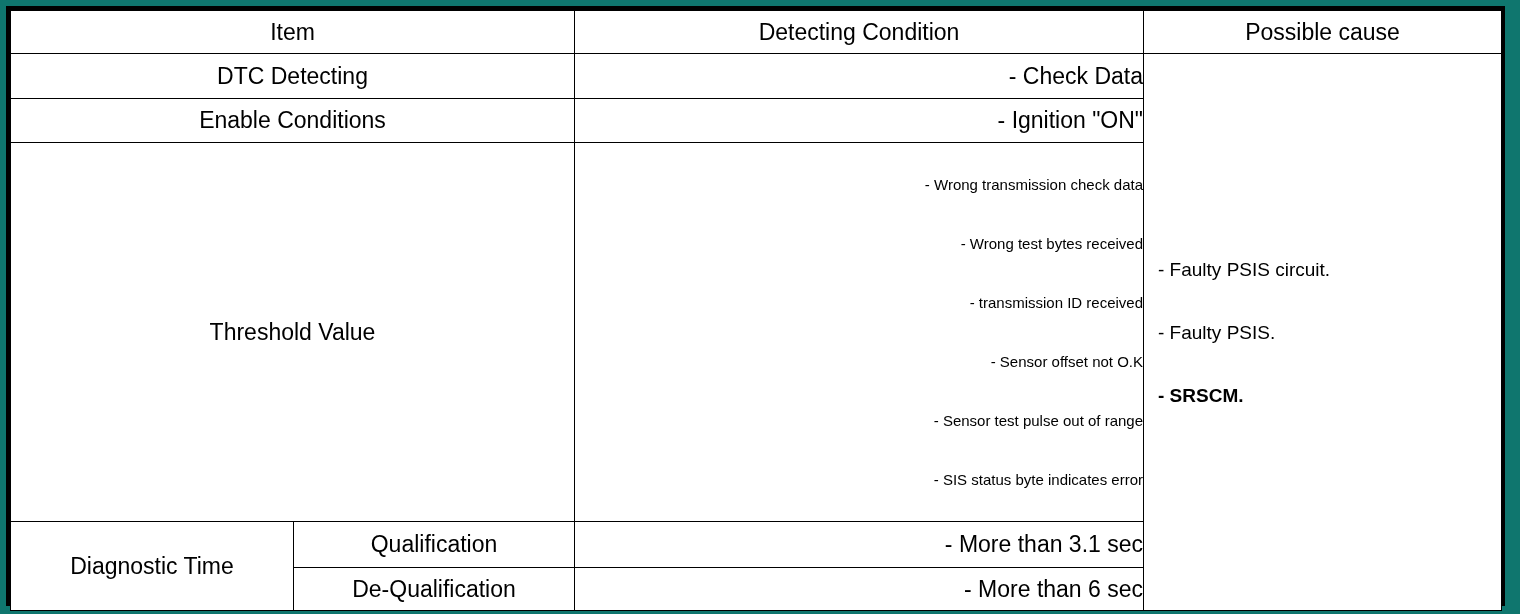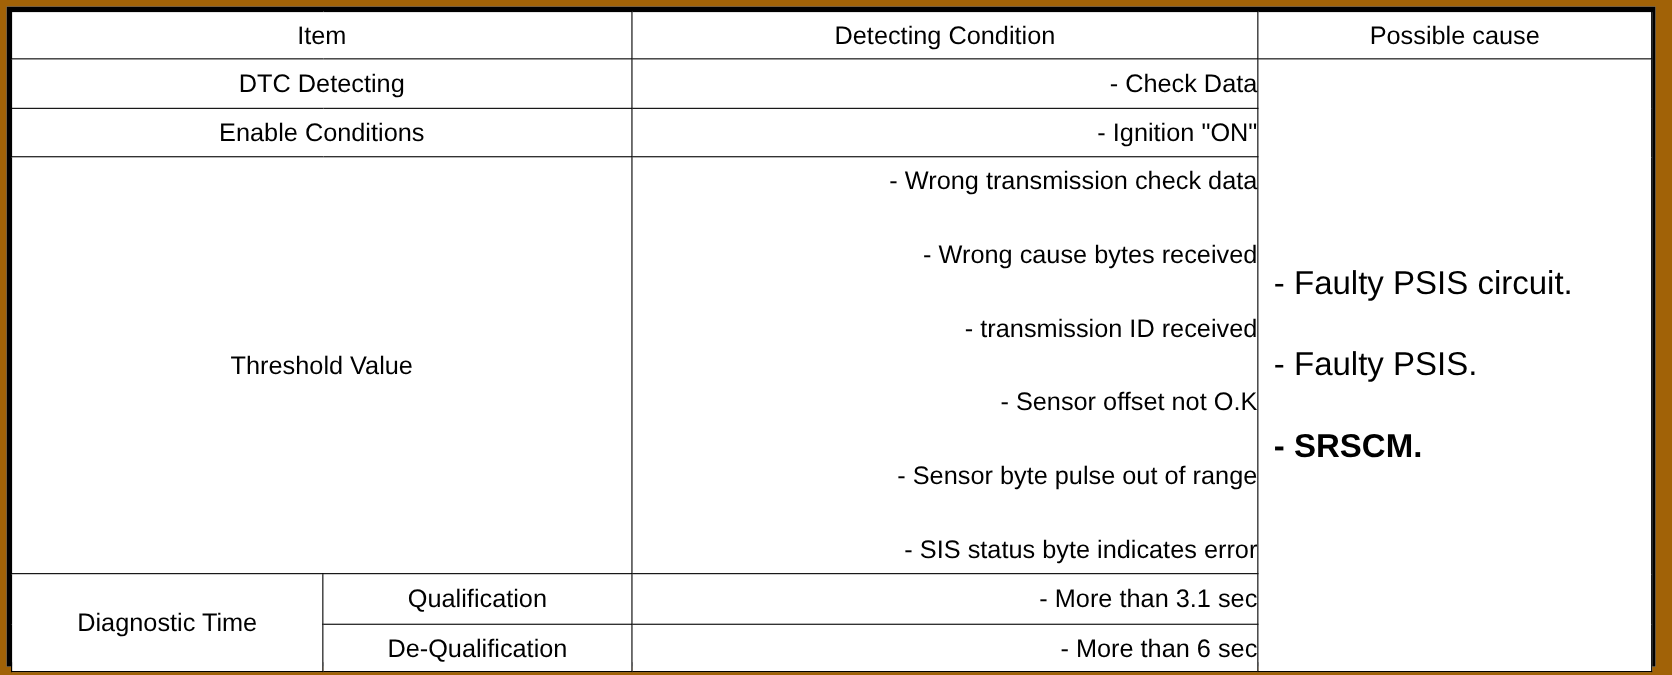--- a/index.html
+++ b/index.html
@@ -12,21 +12,21 @@
     height: 614px;
     font-family: "Liberation Sans", sans-serif;
     color: #000000;
     overflow: hidden;
   }
 
   .sheet {
     position: relative;
     width: 1520px;
     height: 614px;
-    background: #a16207;
+    background: #0f766e;
   }
 
   
   .dtc-table {
     position: absolute;
     left: 6px;
     top: 6px;
     width: 1499px;
     height: 600px;
     box-sizing: border-box;
@@ -105,35 +105,35 @@
   .row-qual     { height: 46px; }
   .row-dequal   { height: 43px; }
 
   
   ul.lines {
     list-style: none;
     margin: 0;
     padding: 0 0 0 13px;
   }
   ul.lines li {
-    font-size: 23px;
+    font-size: 15px;
     line-height: 1.0;
     padding: 0;
     margin: 0 0 44px 0;
     white-space: nowrap;
   }
   ul.lines li:last-child { margin-bottom: 0; }
 
   ul.causes {
     list-style: none;
     margin: 0;
     padding: 0 0 0 14px;
   }
   ul.causes li {
-    font-size: 30px;
+    font-size: 19px;
     line-height: 1.0;
     margin: 0 0 44px 0;
     white-space: nowrap;
   }
   ul.causes li:last-child { margin-bottom: 0; font-weight: bold; }
 </style>
 </head>
 <body>
 
 <div class="sheet">
@@ -167,24 +167,24 @@
         <tr class="row-enable">
           <td colspan="2" class="item-cell">Enable Conditions</td>
           <td class="cond-cell">-  Ignition "ON"</td>
         </tr>
 
         <tr class="row-thresh">
           <td colspan="2" class="item-cell">Threshold Value</td>
           <td class="cond-cell">
             <ul class="lines">
               <li>-  Wrong transmission check data</li>
-              <li>-  Wrong cause bytes received</li>
+              <li>-  Wrong test bytes received</li>
               <li>-  transmission ID received</li>
               <li>-  Sensor offset not O.K</li>
-              <li>-  Sensor byte pulse out of range</li>
+              <li>-  Sensor test pulse out of range</li>
               <li>-  SIS status byte indicates error</li>
             </ul>
           </td>
         </tr>
 
         <tr class="row-qual">
           <td rowspan="2" class="item-cell thick-top">Diagnostic Time</td>
           <td class="item-cell thick-top">Qualification</td>
           <td class="cond-cell thick-top">-  More than 3.1 sec</td>
         </tr>

